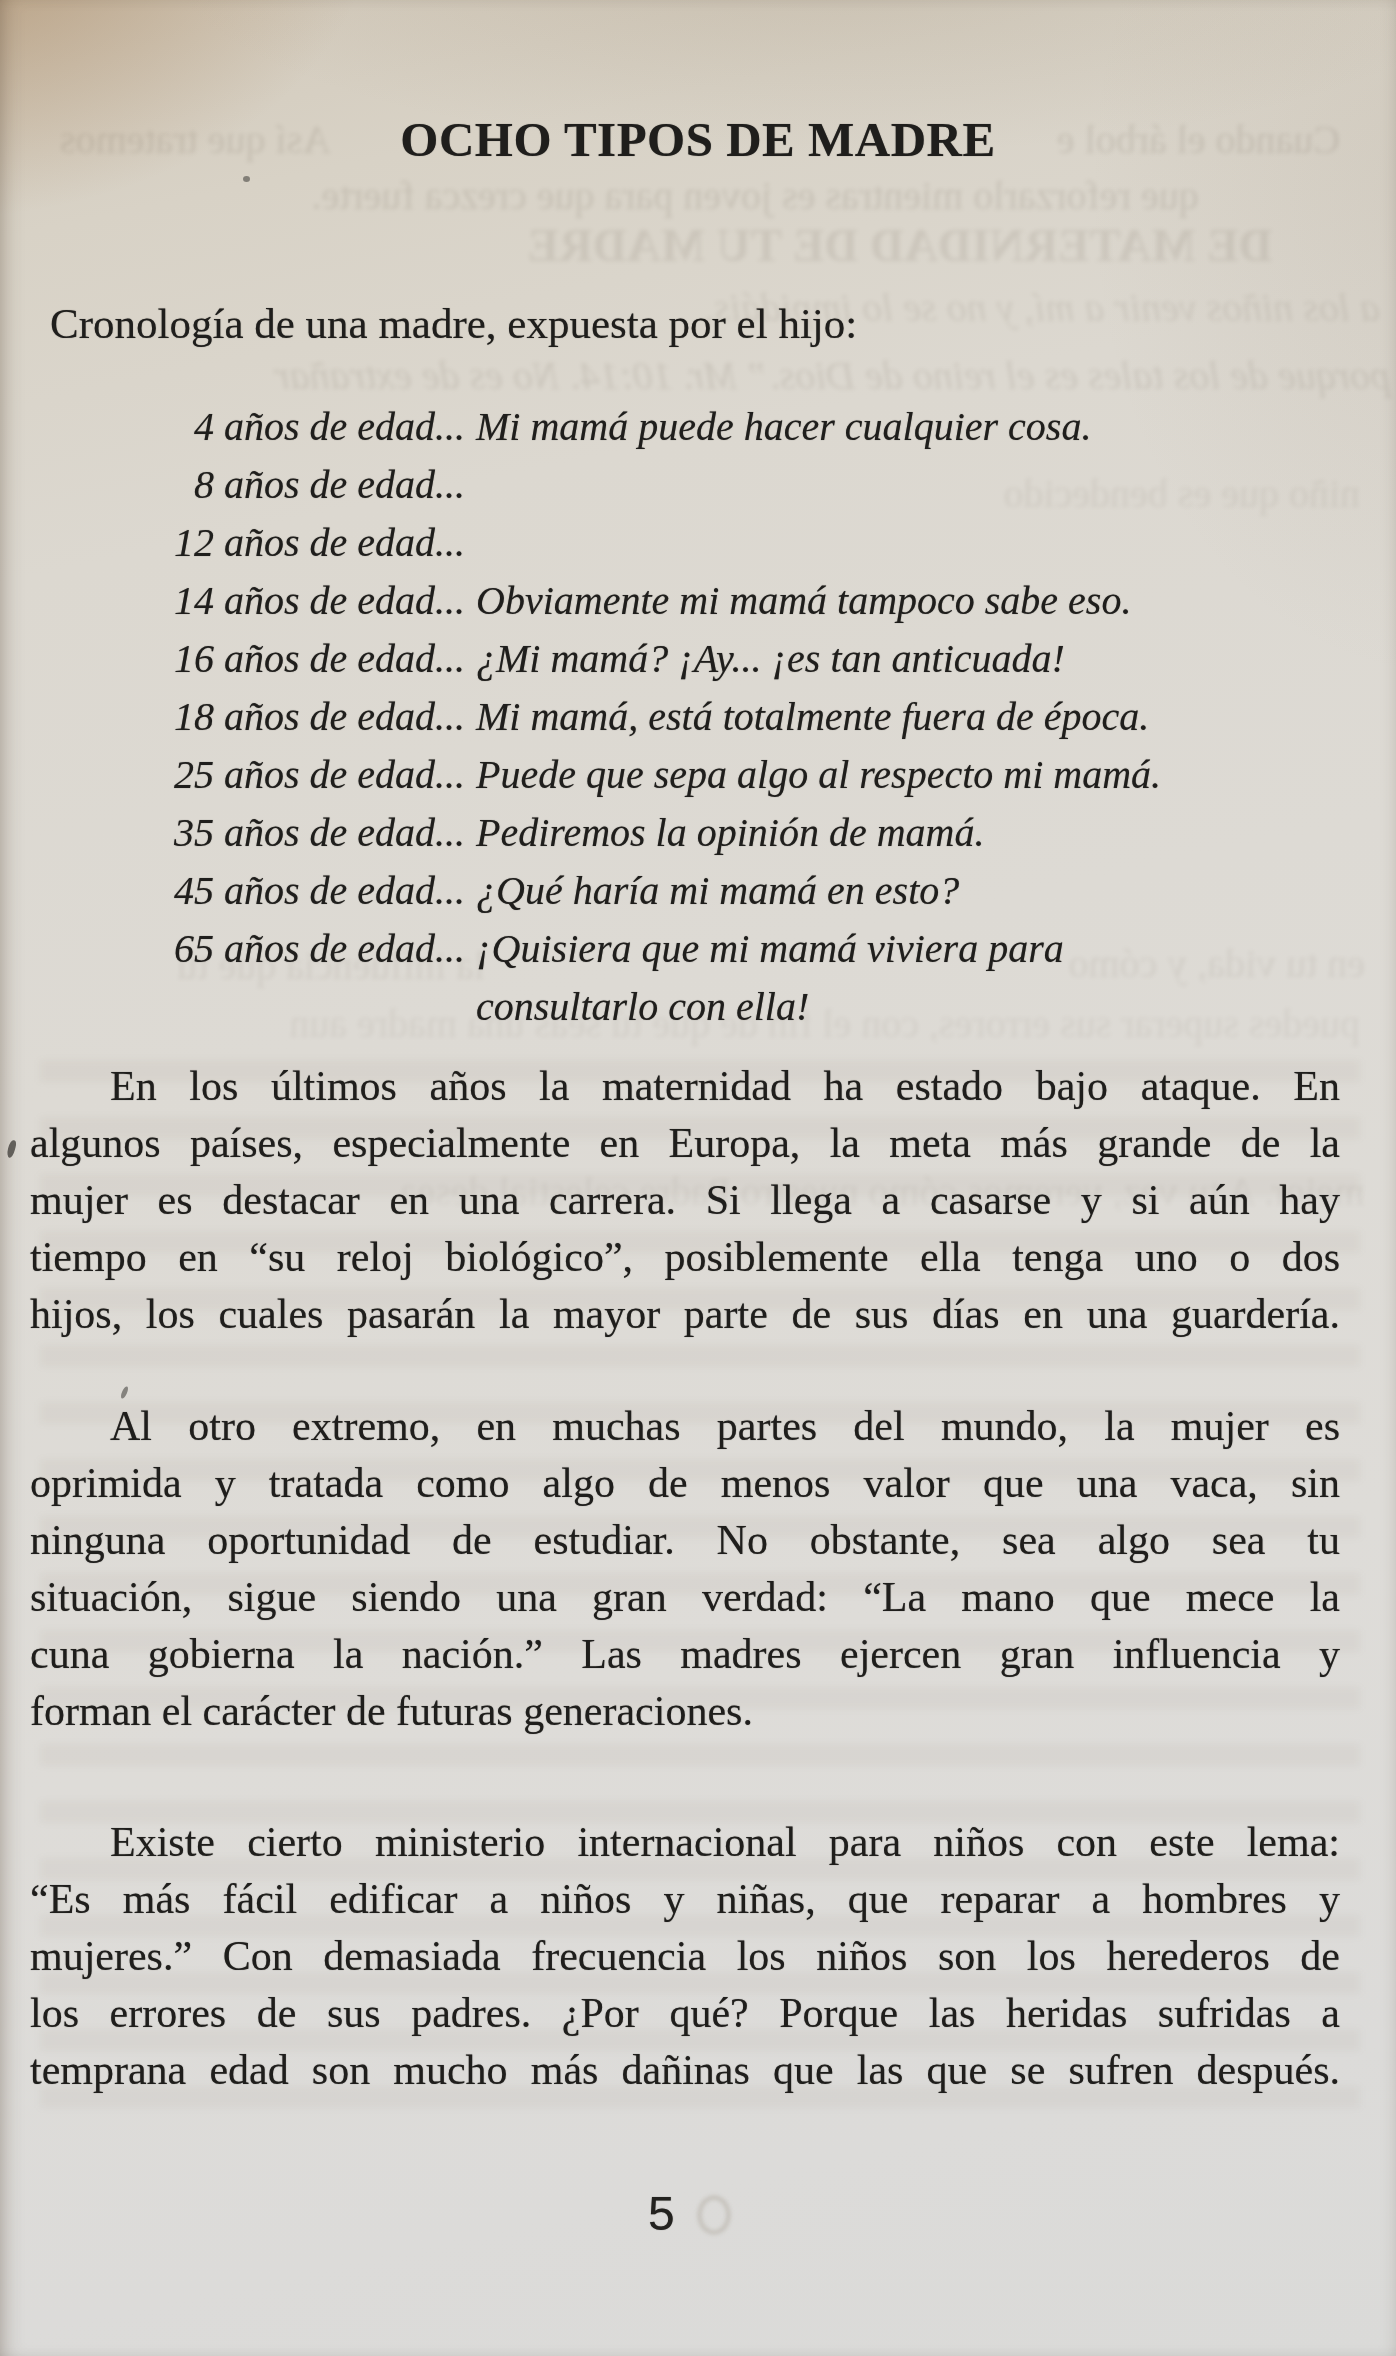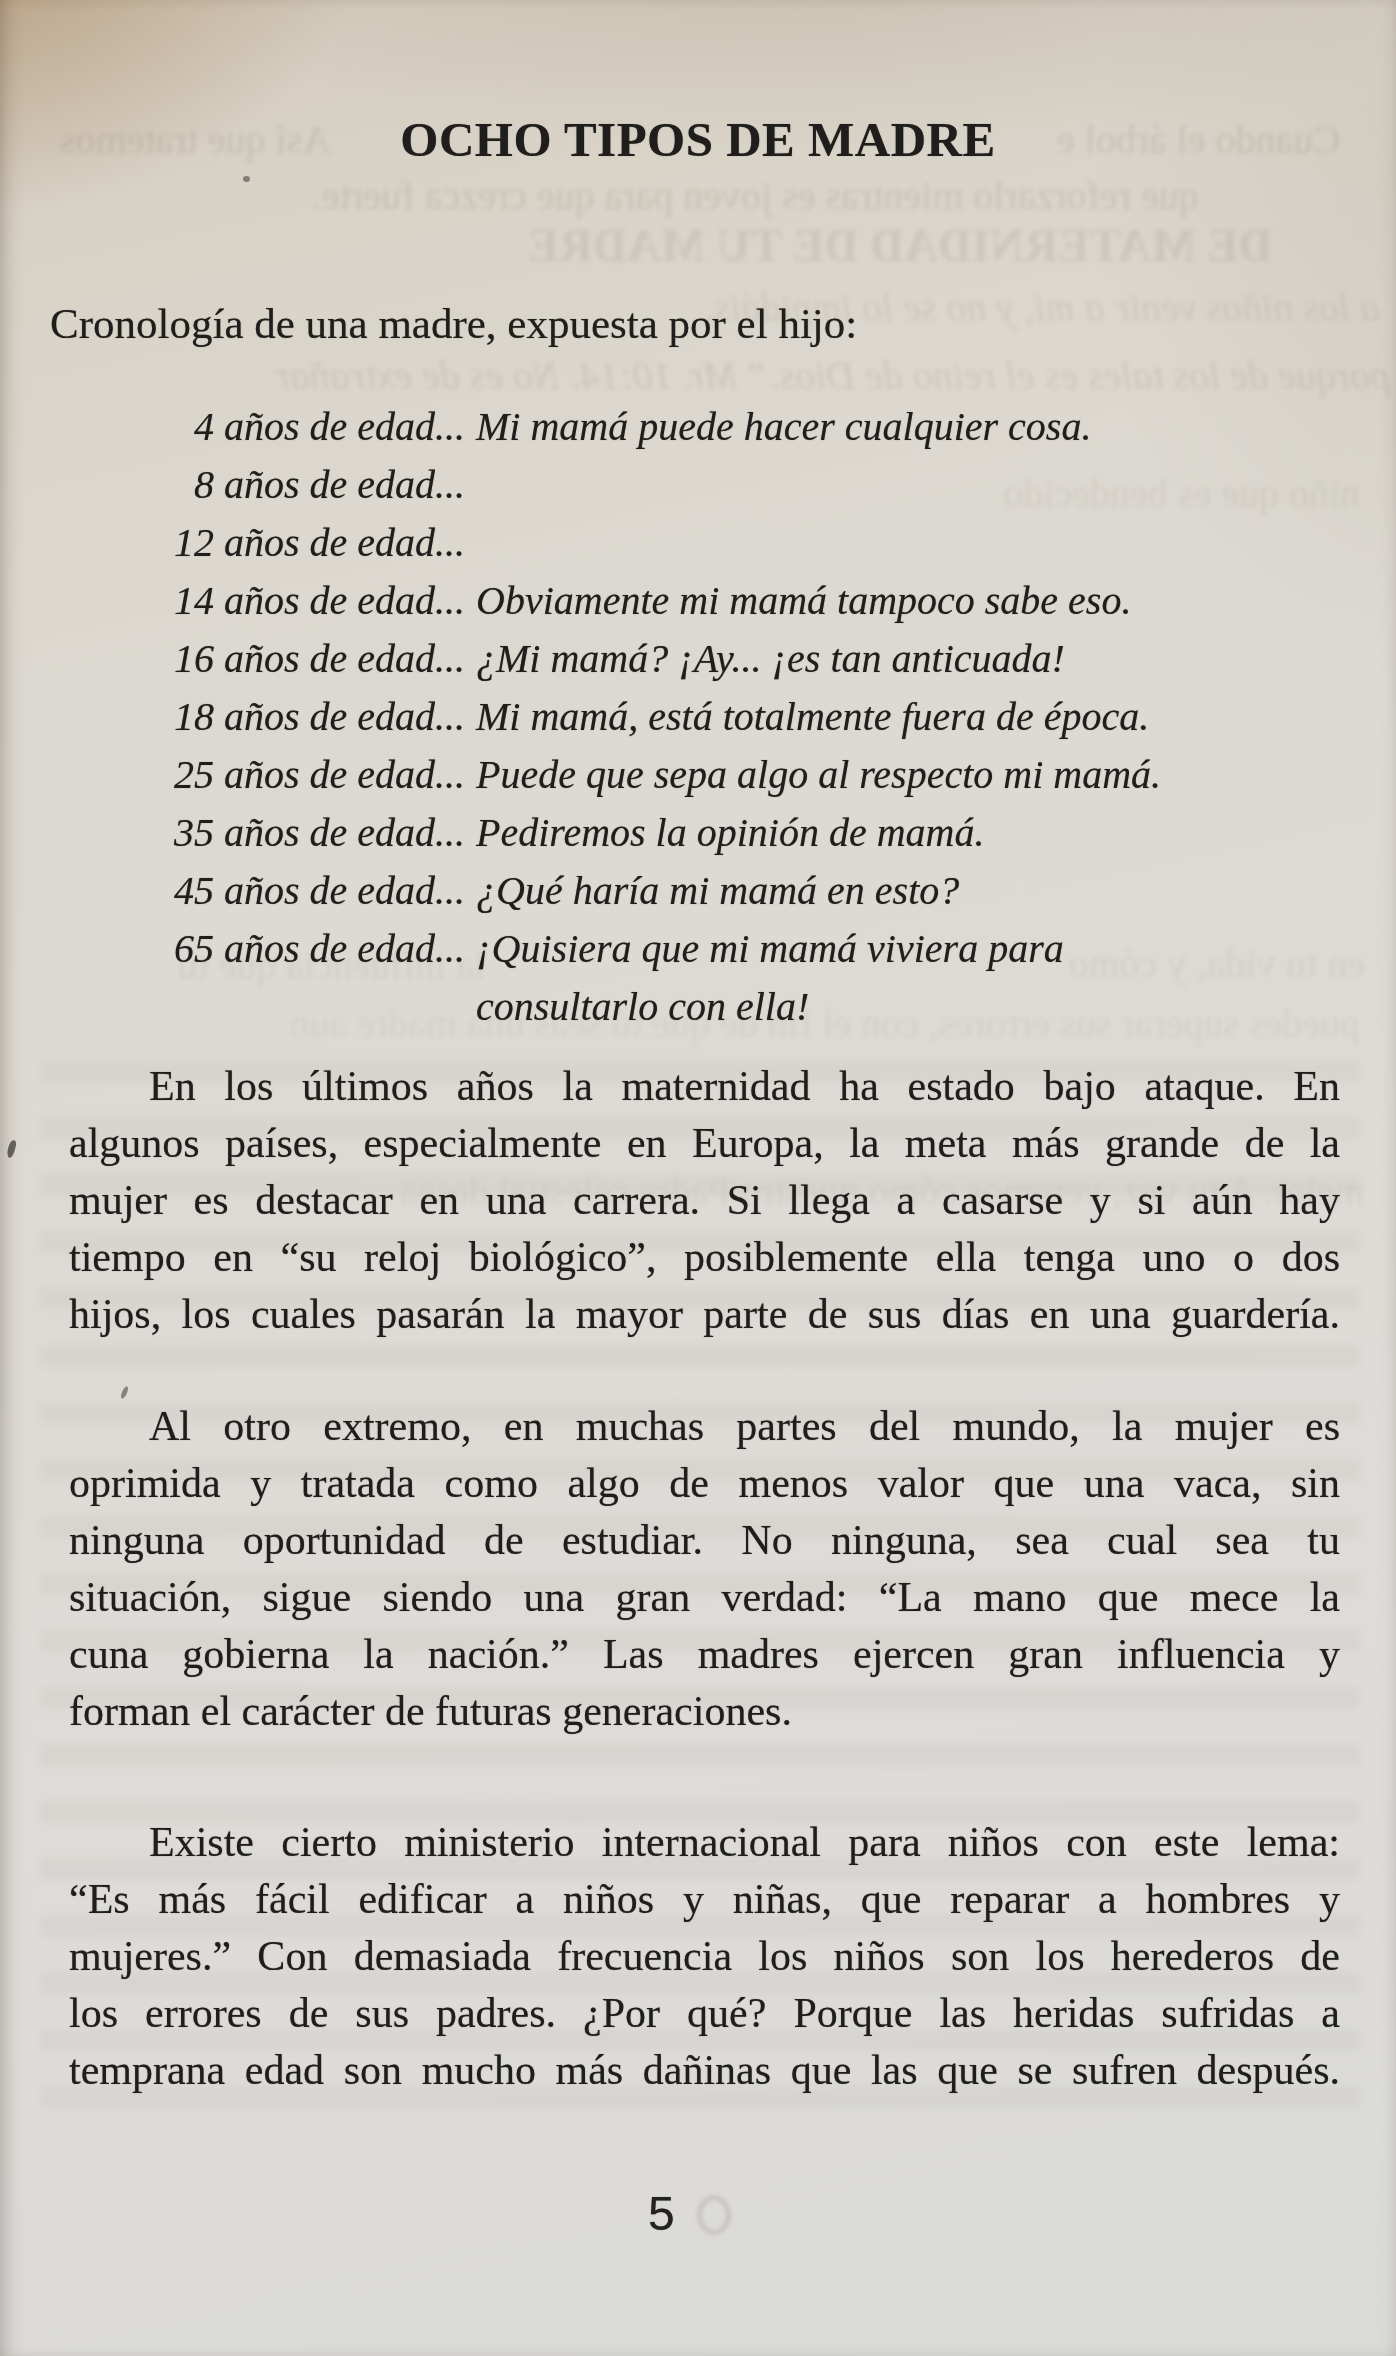--- a/index.html
+++ b/index.html
@@ -38,21 +38,21 @@
     z-index:3;
   }
   .chron-row{ display:flex; align-items:flex-start; }
   .chron-age{ width:433px; text-align:right; flex:none; }
   .chron-quote{ margin-left:11px; flex:1; }
   .para{
     position:absolute; left:30px; width:1310px;
     font-size:42px; line-height:57px;
     z-index:3;
   }
-  .jline{ text-align:justify; text-align-last:justify; white-space:normal;margin-left:39px; }
+  .jline{ text-align:justify; text-align-last:justify; white-space:normal; }
   .jline.indent{ padding-left:80px; }
   .jline.endleft{ text-align-last:left; }
   .pagenum{
     position:absolute; left:648px; top:2186px; font-size:48px;
     font-family:"Liberation Sans", sans-serif; color:#23221f;
     z-index:3;
   }
   
   .ghost{
     position:absolute; z-index:1; color:#5d5243;
@@ -149,21 +149,21 @@
     <div class="jline indent">En los últimos años la maternidad ha estado bajo ataque. En</div>
     <div class="jline">algunos países, especialmente en Europa, la meta más grande de la</div>
     <div class="jline">mujer es destacar en una carrera. Si llega a casarse y si aún hay</div>
     <div class="jline">tiempo en “su reloj biológico”, posiblemente ella tenga uno o dos</div>
     <div class="jline">hijos, los cuales pasarán la mayor parte de sus días en una guardería.</div>
   </div>
 
   <div class="para ink" style="top:1398px;">
     <div class="jline indent">Al otro extremo, en muchas partes del mundo, la mujer es</div>
     <div class="jline">oprimida y tratada como algo de menos valor que una vaca, sin</div>
-    <div class="jline">ninguna oportunidad de estudiar. No ninguna, sea cual sea tu</div>
+    <div class="jline">ninguna oportunidad de estudiar. No obstante, sea algo sea tu</div>
     <div class="jline">situación, sigue siendo una gran verdad: “La mano que mece la</div>
     <div class="jline">cuna gobierna la nación.” Las madres ejercen gran influencia y</div>
     <div class="jline endleft">forman el carácter de futuras generaciones.</div>
   </div>
 
   <div class="para ink" style="top:1814px;">
     <div class="jline indent">Existe cierto ministerio internacional para niños con este lema:</div>
     <div class="jline">“Es más fácil edificar a niños y niñas, que reparar a hombres y</div>
     <div class="jline">mujeres.” Con demasiada frecuencia los niños son los herederos de</div>
     <div class="jline">los errores de sus padres. ¿Por qué? Porque las heridas sufridas a</div>

